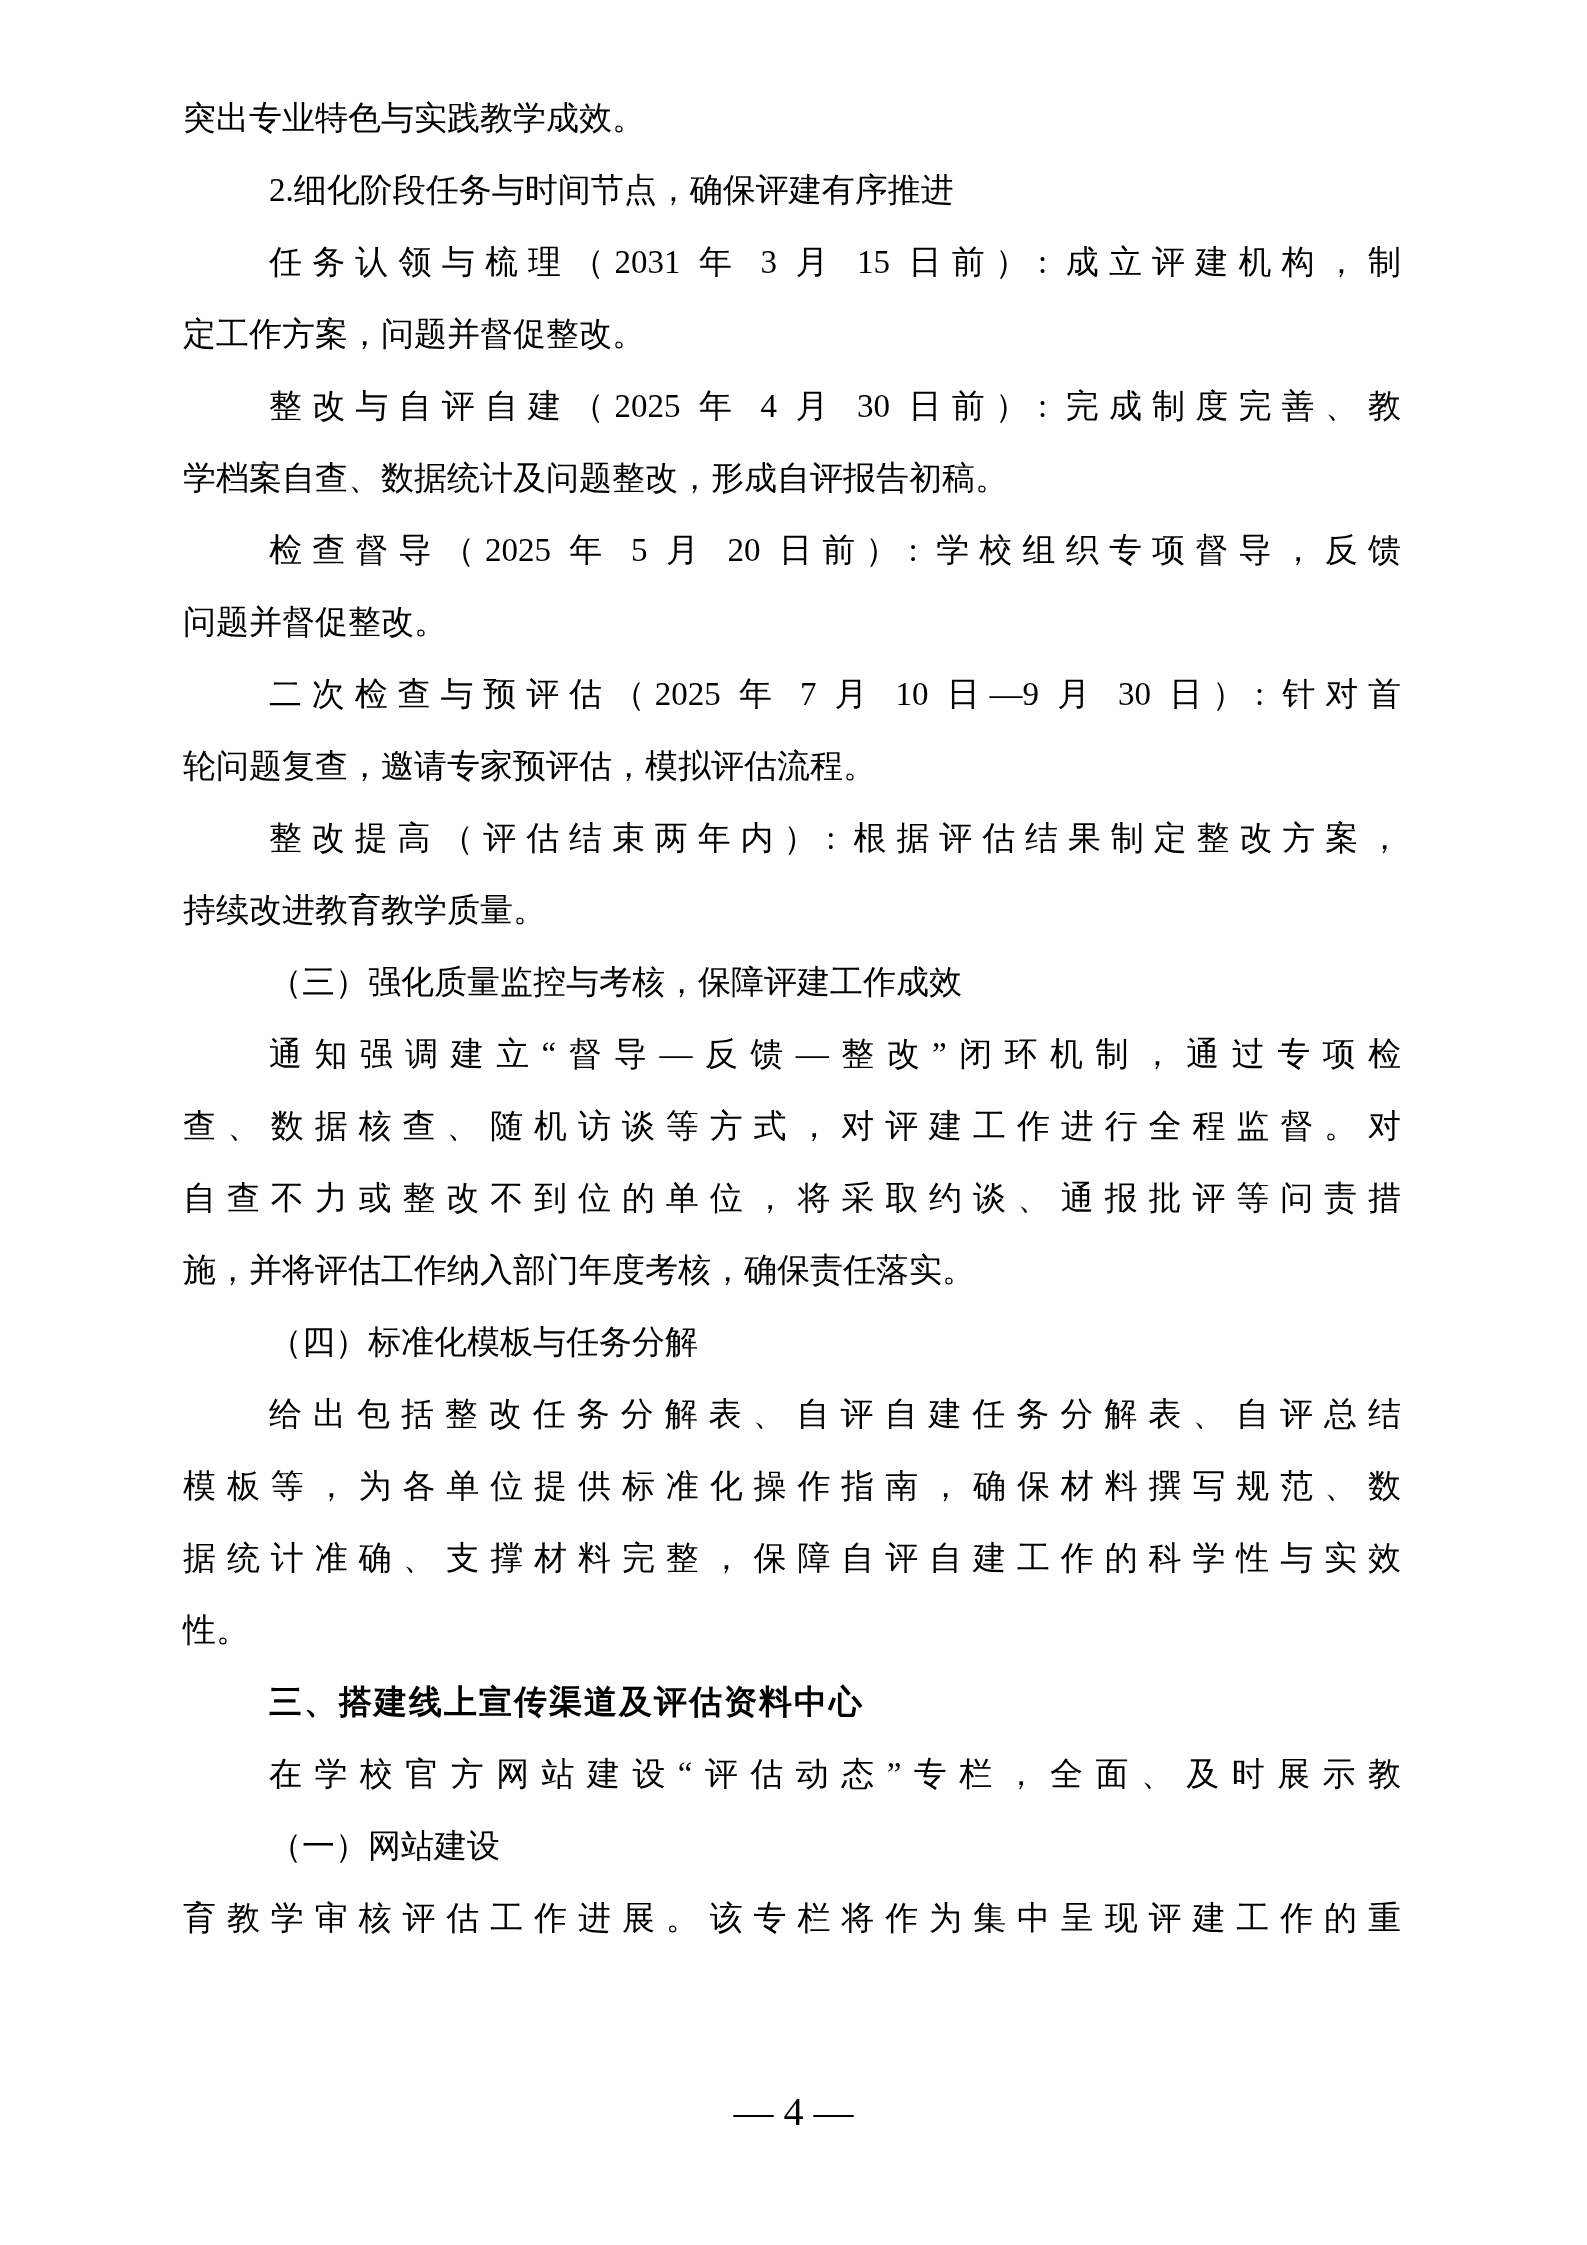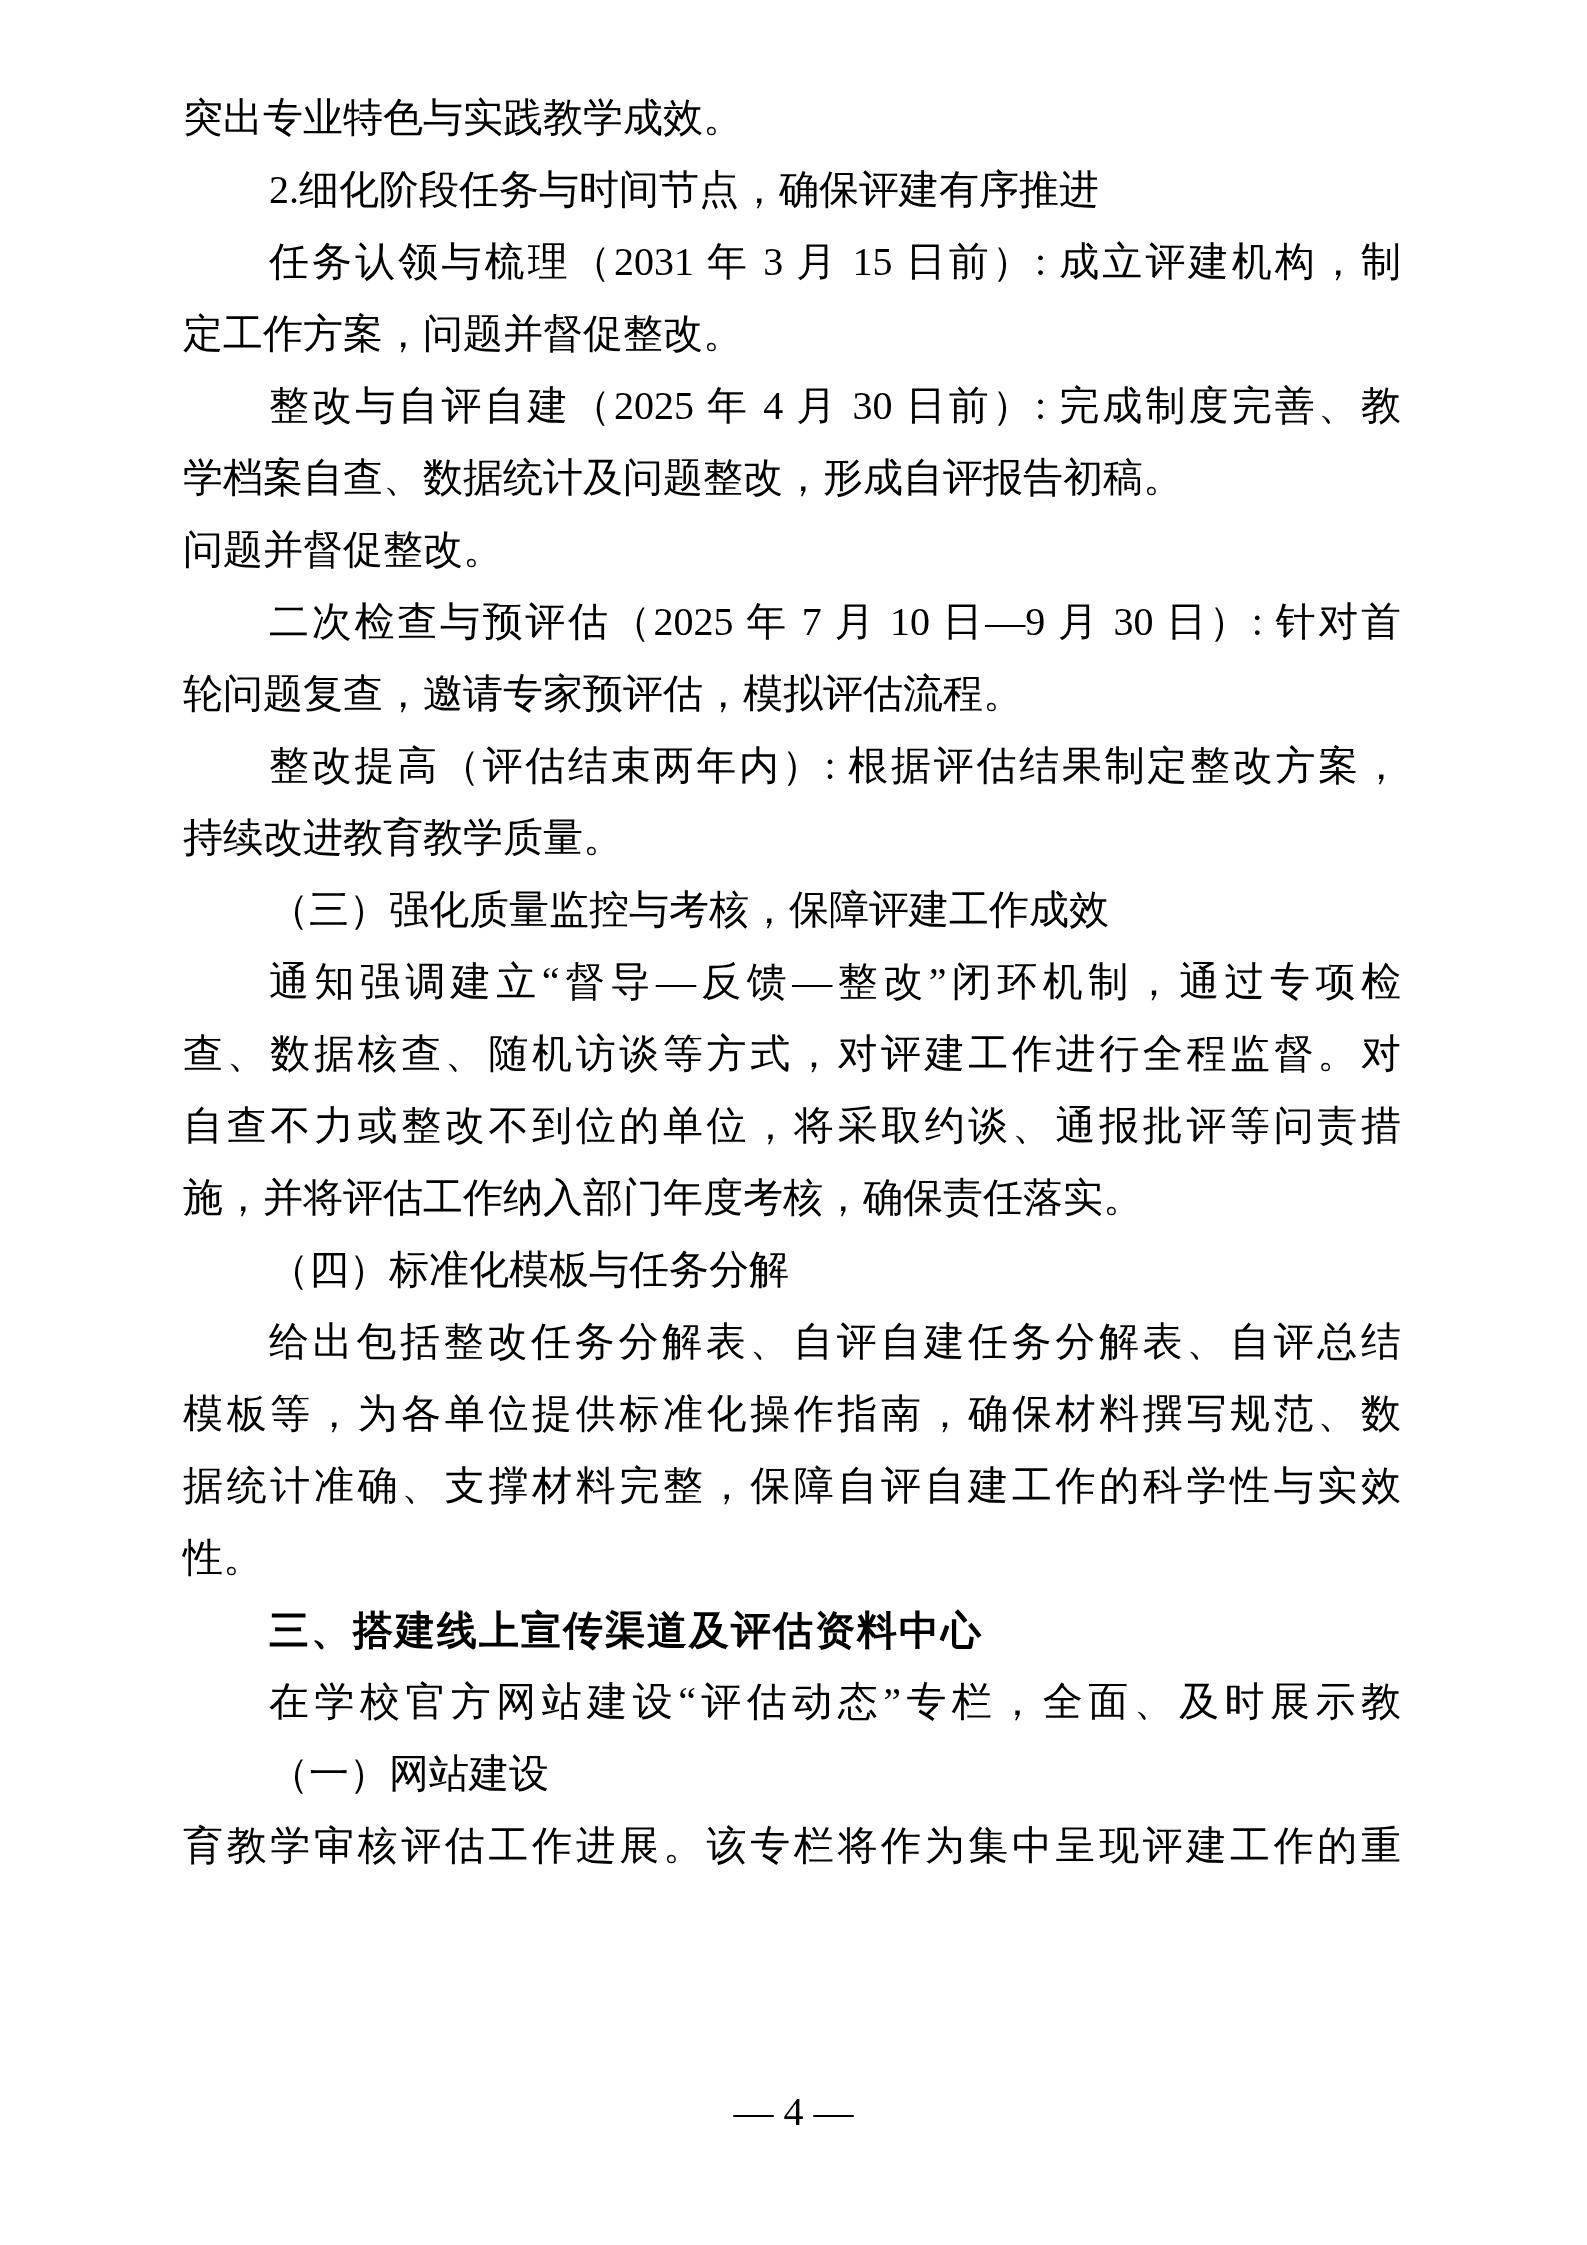--- a/index.html
+++ b/index.html
@@ -22,21 +22,21 @@
     height: 2245px;
     background: #ffffff;
   }
   .content {
     position: absolute;
     left: 183px;
     top: 82px;
     width: 1218px;
   }
   .line {
-    font-size: 40px;
+    font-size: 33px;
     height: 72px;
     line-height: 72px;
     white-space: nowrap;
     text-align: left;
   }
   .line.justify {
     white-space: normal;
     text-align: justify;
     text-align-last: justify;
     text-justify: inter-character;
@@ -68,20 +68,21 @@
 <body>
 
 <div class="page">
   <div class="content" id="doc-content">
       <div class="line body">突出专业特色与实践教学成效。</div>
       <div class="line body indent">2.细化阶段任务与时间节点，确保评建有序推进</div>
       <div class="line body indent justify">任务认领与梳理（2031 年 3 月 15 日前）: 成立评建机构，制</div>
       <div class="line body">定工作方案，问题并督促整改。</div>
       <div class="line body indent justify">整改与自评自建（2025 年 4 月 30 日前）: 完成制度完善、教</div>
       <div class="line body">学档案自查、数据统计及问题整改，形成自评报告初稿。</div>
+      <div class="line body indent justify">检查督导（2025 年 5 月 20 日前）: 学校组织专项督导，反馈</div>
       <div class="line body">问题并督促整改。</div>
       <div class="line body indent justify">二次检查与预评估（2025 年 7 月 10 日—9 月 30 日）: 针对首</div>
       <div class="line body">轮问题复查，邀请专家预评估，模拟评估流程。</div>
       <div class="line body indent justify">整改提高（评估结束两年内）: 根据评估结果制定整改方案，</div>
       <div class="line body">持续改进教育教学质量。</div>
       <div class="line kaiti indent">（三）强化质量监控与考核，保障评建工作成效</div>
       <div class="line body indent justify">通知强调建立“督导—反馈—整改”闭环机制，通过专项检</div>
       <div class="line body justify">查、数据核查、随机访谈等方式，对评建工作进行全程监督。对</div>
       <div class="line body justify">自查不力或整改不到位的单位，将采取约谈、通报批评等问责措</div>
       <div class="line body">施，并将评估工作纳入部门年度考核，确保责任落实。</div>

